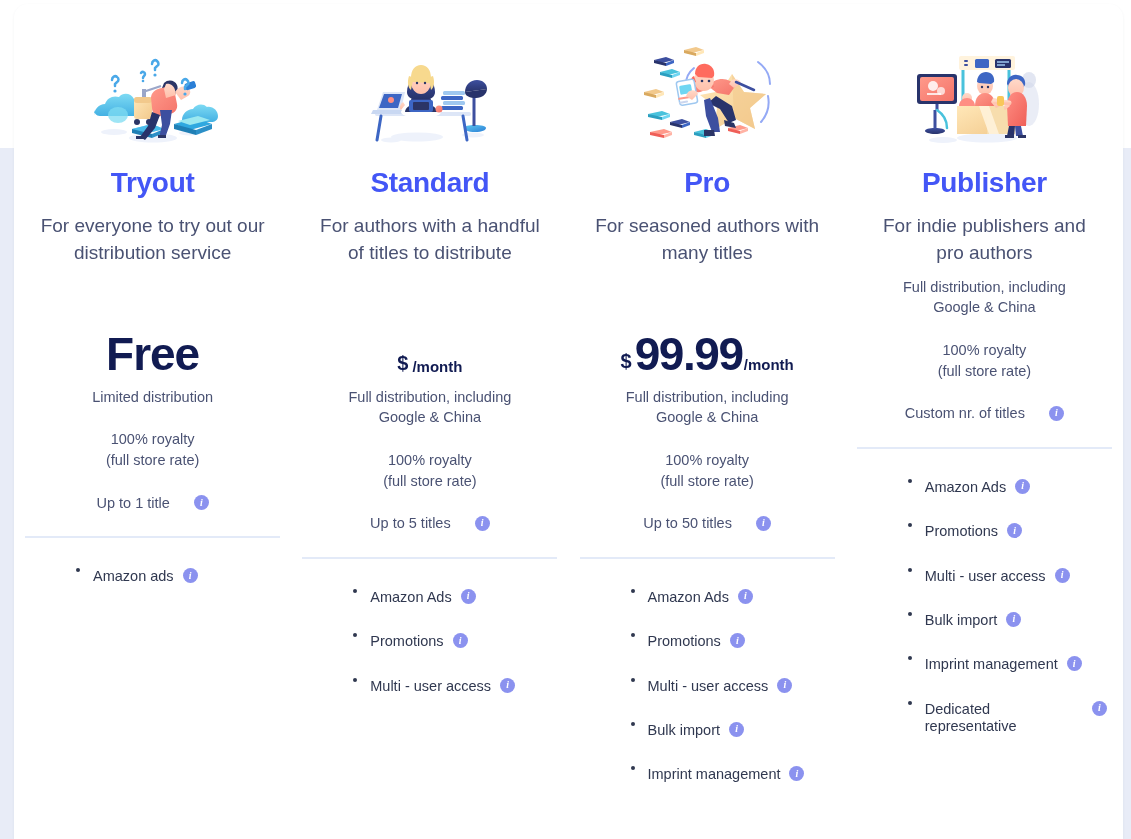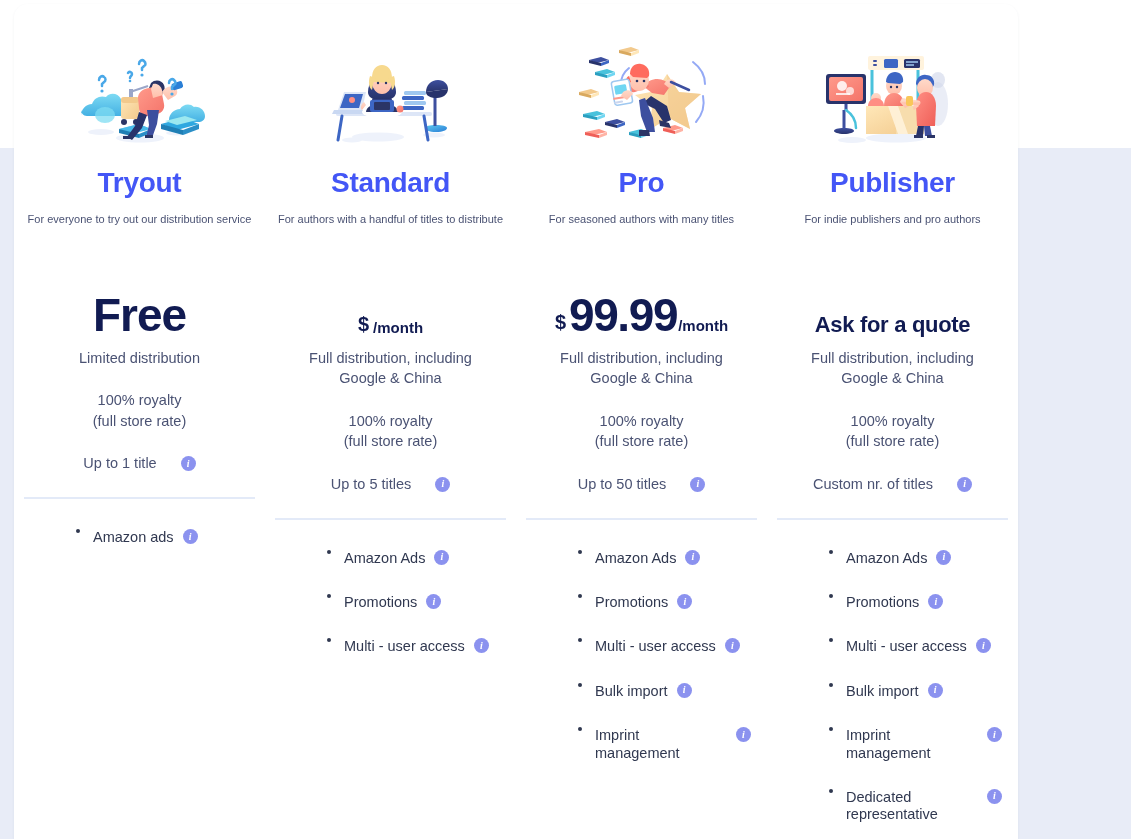--- a/index.html
+++ b/index.html
@@ -22,21 +22,21 @@
     inset: 0;
     background:
       linear-gradient(to bottom, #ffffff 0px, #ffffff 148px, #e8ecf7 148px, #e8ecf7 100%);
   }
 
   
   #pricing-card {
     position: absolute;
     left: 14px;
     top: 4px;
-    width: 1004px;
+    width: 1109px;
     height: 835px;
     background: #ffffff;
     border-radius: 14px 14px 0 0;
     box-shadow: 0 1px 3px rgba(40,50,90,0.06);
     overflow: hidden;
   }
 
   #plan-grid {
     display: flex;
     width: 100%;
@@ -70,21 +70,21 @@
     font-size: 28px;
     font-weight: 700;
     color: #4356f6;
     letter-spacing: -0.3px;
     line-height: 1.1;
     text-align: center;
   }
 
   .plan-tagline {
     margin-top: 13px;
-    font-size: 11px;
+    font-size: 19px;
     line-height: 1.45;
     color: #4a5273;
     text-align: center;
     max-width: 225px;
   }
 
   
   .price-block {
     height: 96px;
     margin-top: 14px;
@@ -364,25 +364,20 @@
         </ul>
       </div>
       <div class="plan-col">
         <div class="illustration">
           <svg width="150" height="112" viewBox="0 0 150 112">
             <use href="#ill-booth"></use>
           </svg>
         </div>
         <div class="plan-name">Publisher</div>
         <div class="plan-tagline">For indie publishers and pro authors</div>
-        <div class="price-block">
-          <div class="price-inner">
-            <div class="price-quote">Ask for a quote</div>
-          </div>
-        </div>
         <div class="core-features">
           <div class="core-line">
             <div>Full distribution, including</div>
             <div>Google &amp; China</div>
           </div>
           <div class="core-line">
             <div>100% royalty</div>
             <div>(full store rate)</div>
           </div>
           <div class="core-line"><span class="with-icon">

